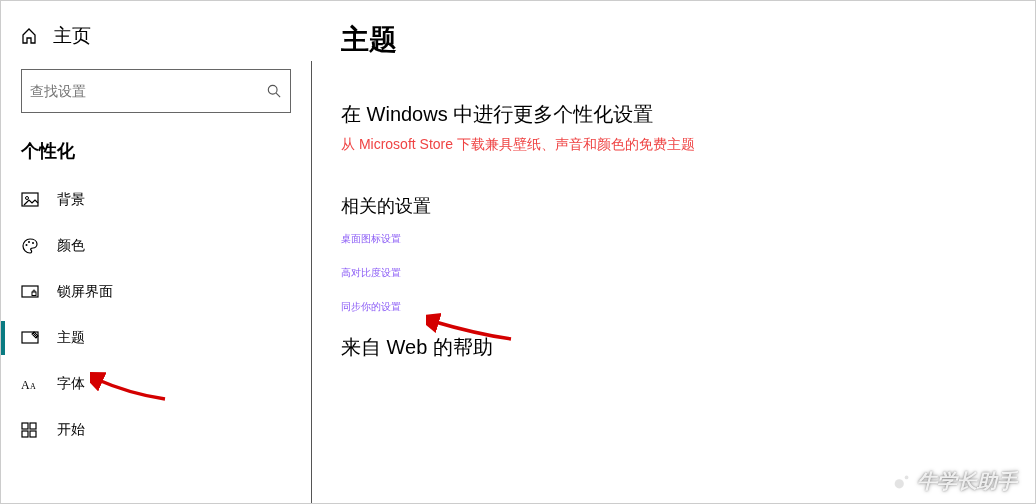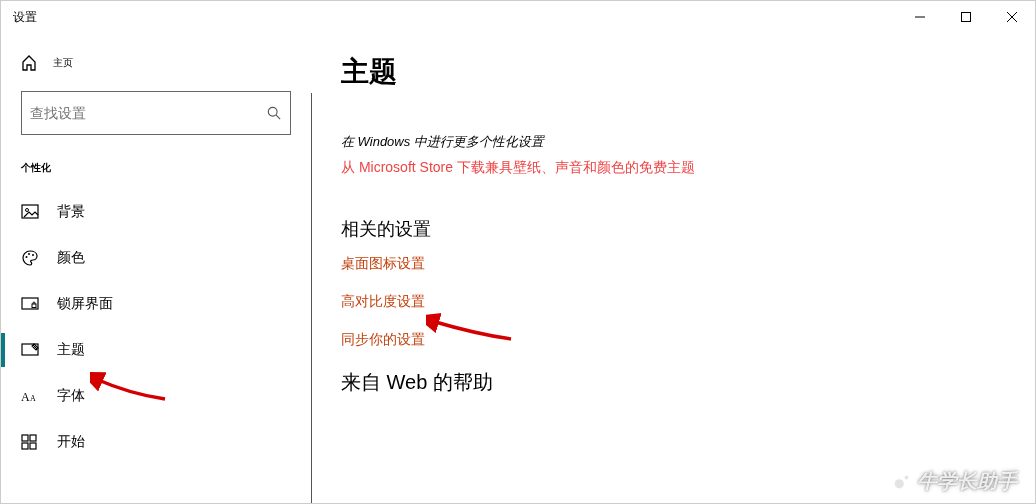--- a/index.html
+++ b/index.html
@@ -55,21 +55,21 @@
     flex-direction: column;
   }
   .home-row {
     display: flex;
     align-items: center;
     padding: 10px 20px;
     cursor: pointer;
     gap: 16px;
   }
   .home-row .icon { width: 16px; height: 16px; display:flex; align-items:center; justify-content:center;}
-  .home-row span { font-size: 10px; }
+  .home-row span { font-size: 19px; }
   .search-box {
     margin: 10px 20px 18px 20px;
     height: 44px;
     border: 1px solid #666;
     background: #fff;
     display: flex;
     align-items: center;
     padding: 17px 8px;
     justify-content: center;
   }
@@ -79,21 +79,21 @@
     outline: none;
     font-size: 14px;
     color: #666;
     background: transparent;
   }
   .search-box .search-icon {
     width: 16px; height: 16px;
     display:flex;align-items:center;justify-content:center;
   }
   .section-label {
-    font-size: 10px;
+    font-size: 18px;
     font-weight: 600;
     padding: 8px 20px 14px 20px;
   }
   .nav-list { display: flex; flex-direction: column; }
   .nav-item {
     display: flex;
     align-items: flex-end;
     gap: 18px;
     padding: 14px 20px;
     cursor: pointer;
@@ -126,38 +126,37 @@
     bottom:0;
     width:1px;
     background:#555;
   }
   .page-title {
     font-size: 28px;
     font-weight: 600;
     margin-bottom: 42px;
   }
   .sub-heading {
-    font-size: 13px;
+    font-size: 20px;
     font-weight: 400;
     margin-bottom: 8px;
-    font-style: italic;
   }
   .sub-desc {
     font-size: 14px;
     color: #ef4444;
     margin-bottom: 40px;
   }
   .related-heading {
     font-size: 18px;
     font-weight: 400;
     margin-bottom: 14px;
   }
   .link-item {
-    font-size: 14px;
-    color: #c2410c;
+    font-size: 10px;
+    color: #8b5cf6;
     margin-bottom: 20px;
     cursor: pointer;
     display: block;
   }
   .web-heading {
     font-size: 20px;
     font-weight: 400;
   }
   
   .arrow1 {
@@ -189,41 +188,20 @@
   .watermark .wm-icon{
     width:22px;height:22px;
     opacity:0.85;
   }
 </style>
 </head>
 <body>
 
 <div class="window">
 
-  <div class="titlebar">
-    <span class="titlebar-title">设置</span>
-    <div class="window-controls">
-      <div class="win-ctrl">
-        <svg viewBox="0 0 10 10">
-            <line x1="0" y1="5" x2="10" y2="5" stroke="#000" stroke-width="1"></line>
-          </svg>
-      </div>
-      <div class="win-ctrl">
-        <svg viewBox="0 0 10 10">
-            <rect x="0.5" y="0.5" width="9" height="9" fill="none" stroke="#000" stroke-width="1"></rect>
-          </svg>
-      </div>
-      <div class="win-ctrl">
-        <svg viewBox="0 0 10 10">
-            <line x1="0" y1="0" x2="10" y2="10" stroke="#000" stroke-width="1"></line>
-            <line x1="10" y1="0" x2="0" y2="10" stroke="#000" stroke-width="1"></line>
-          </svg>
-      </div>
-    </div>
-  </div>
 
   <div class="content">
 
     <div class="sidebar">
 
       <div class="home-row">
         <span class="icon">
           <svg viewBox="0 0 16 16" width="16" height="16">
               <path d="M2 7 L8 1 L14 7 V15 H10 V10 H6 V15 H2 Z" fill="none" stroke="#000" stroke-width="1.3"></path>
             </svg>

